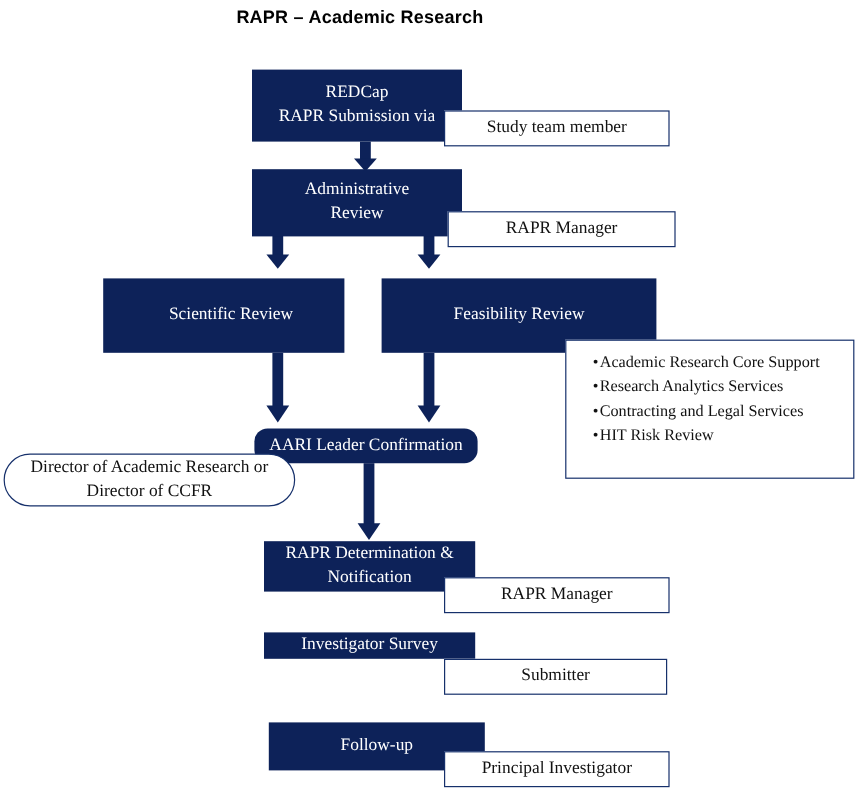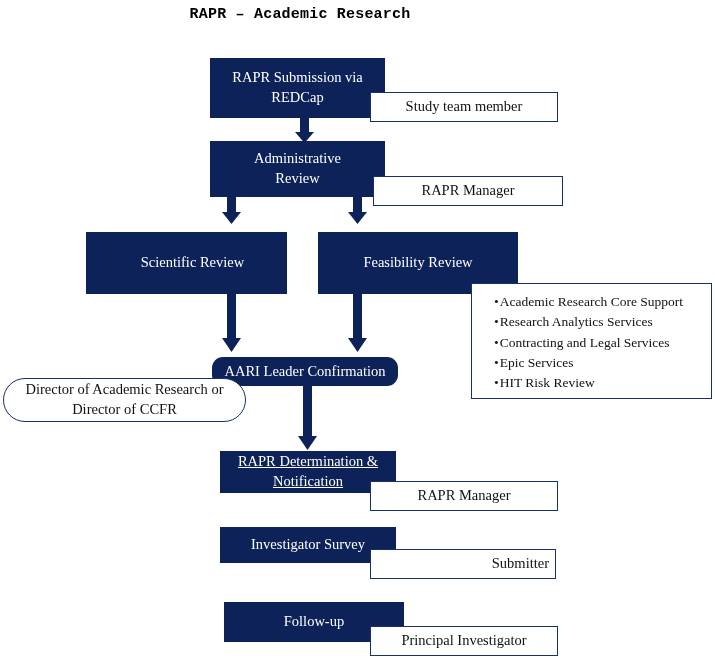--- a/index.html
+++ b/index.html
@@ -25,21 +25,21 @@
   .title {
     position: absolute;
     left: 0;
     top: 6px;
     width: 600px;
     text-align: center;
     font-size: 15px;
     font-weight: bold;
     letter-spacing: 0.2px;
     color: #000000;
-    font-family: Liberation Mono, monospace;
+    font-family: Liberation Sans, sans-serif;
   }
   .proc {
     position: absolute;
     background: #0d2259;
     color: #ffffff;
     font-size: 14.5px;
     line-height: 1.35;
     text-align: center;
     display: flex;
     align-items: center;
@@ -130,58 +130,58 @@
 
       <g>
         <rect x="303" y="386" width="9" height="53"></rect>
         <polygon points="298,436 317,436 307.5,450"></polygon>
       </g>
     </g>
   </svg>
 
   <div class="proc" style="left:210px; top:58px; width:175px; height:60px;">
     <span>
+      <span>REDCap</span>
       <span>RAPR Submission via</span>
-      <span>REDCap</span>
     </span>
   </div>
 
   <div class="proc" style="left:210px; top:141px; width:175px; height:56px;align-items:center;">
     <span>
       <span>Administrative</span>
       <span>Review</span>
     </span>
   </div>
 
   <div class="proc" style="left:86px; top:232px; width:201px; height:62px;padding-left:16px;">
     <span>
       <span>Scientific Review</span>
     </span>
   </div>
 
-  <div class="proc" style="left:318px; top:232px; width:200px; height:62px;">
+  <div class="proc" style="left:318px; top:232px; width:229px; height:62px;">
     <span>
       <span>Feasibility Review</span>
     </span>
   </div>
 
   <div class="proc" style="left:212px; top:357px; width:186px; height:29px;border-radius:11px;">
     <span>
       <span>AARI Leader Confirmation</span>
     </span>
   </div>
 
-  <div class="proc" style="left:220px; top:451px; width:176px; height:42px;text-decoration:underline;">
+  <div class="proc" style="left:220px; top:451px; width:176px; height:42px;">
     <span>
       <span>RAPR Determination &amp;</span>
       <span>Notification</span>
     </span>
   </div>
 
-  <div class="proc" style="left:220px; top:527px; width:176px; height:36px;">
+  <div class="proc" style="left:220px; top:527px; width:176px; height:22px;">
     <span>
       <span>Investigator Survey</span>
     </span>
   </div>
 
   <div class="proc" style="left:224px; top:602px; width:180px; height:40px;text-align:center;">
     <span>
       <span>Follow-up</span>
     </span>
   </div>
@@ -204,33 +204,32 @@
       <span>Director of CCFR</span>
     </span>
   </div>
 
   <div class="note" style="left:370px; top:481px; width:188px; height:29px;">
     <span>
       <span>RAPR Manager</span>
     </span>
   </div>
 
-  <div class="note" style="left:370px; top:549px; width:186px; height:29px;text-align:right;">
+  <div class="note" style="left:370px; top:549px; width:186px; height:29px;">
     <span>
       <span>Submitter</span>
     </span>
   </div>
 
   <div class="note" style="left:370px; top:626px; width:188px; height:29px;">
     <span>
       <span>Principal Investigator</span>
     </span>
   </div>
 
   <div class="bullets" style="left:471px; top:283px; width:241px; height:116px;">
     <div class="bullet-line">Academic Research Core Support</div>
     <div class="bullet-line">Research Analytics Services</div>
     <div class="bullet-line">Contracting and Legal Services</div>
-    <div class="bullet-line">Epic Services</div>
     <div class="bullet-line">HIT Risk Review</div>
   </div>
 
 </div>
 
 </body></html>

